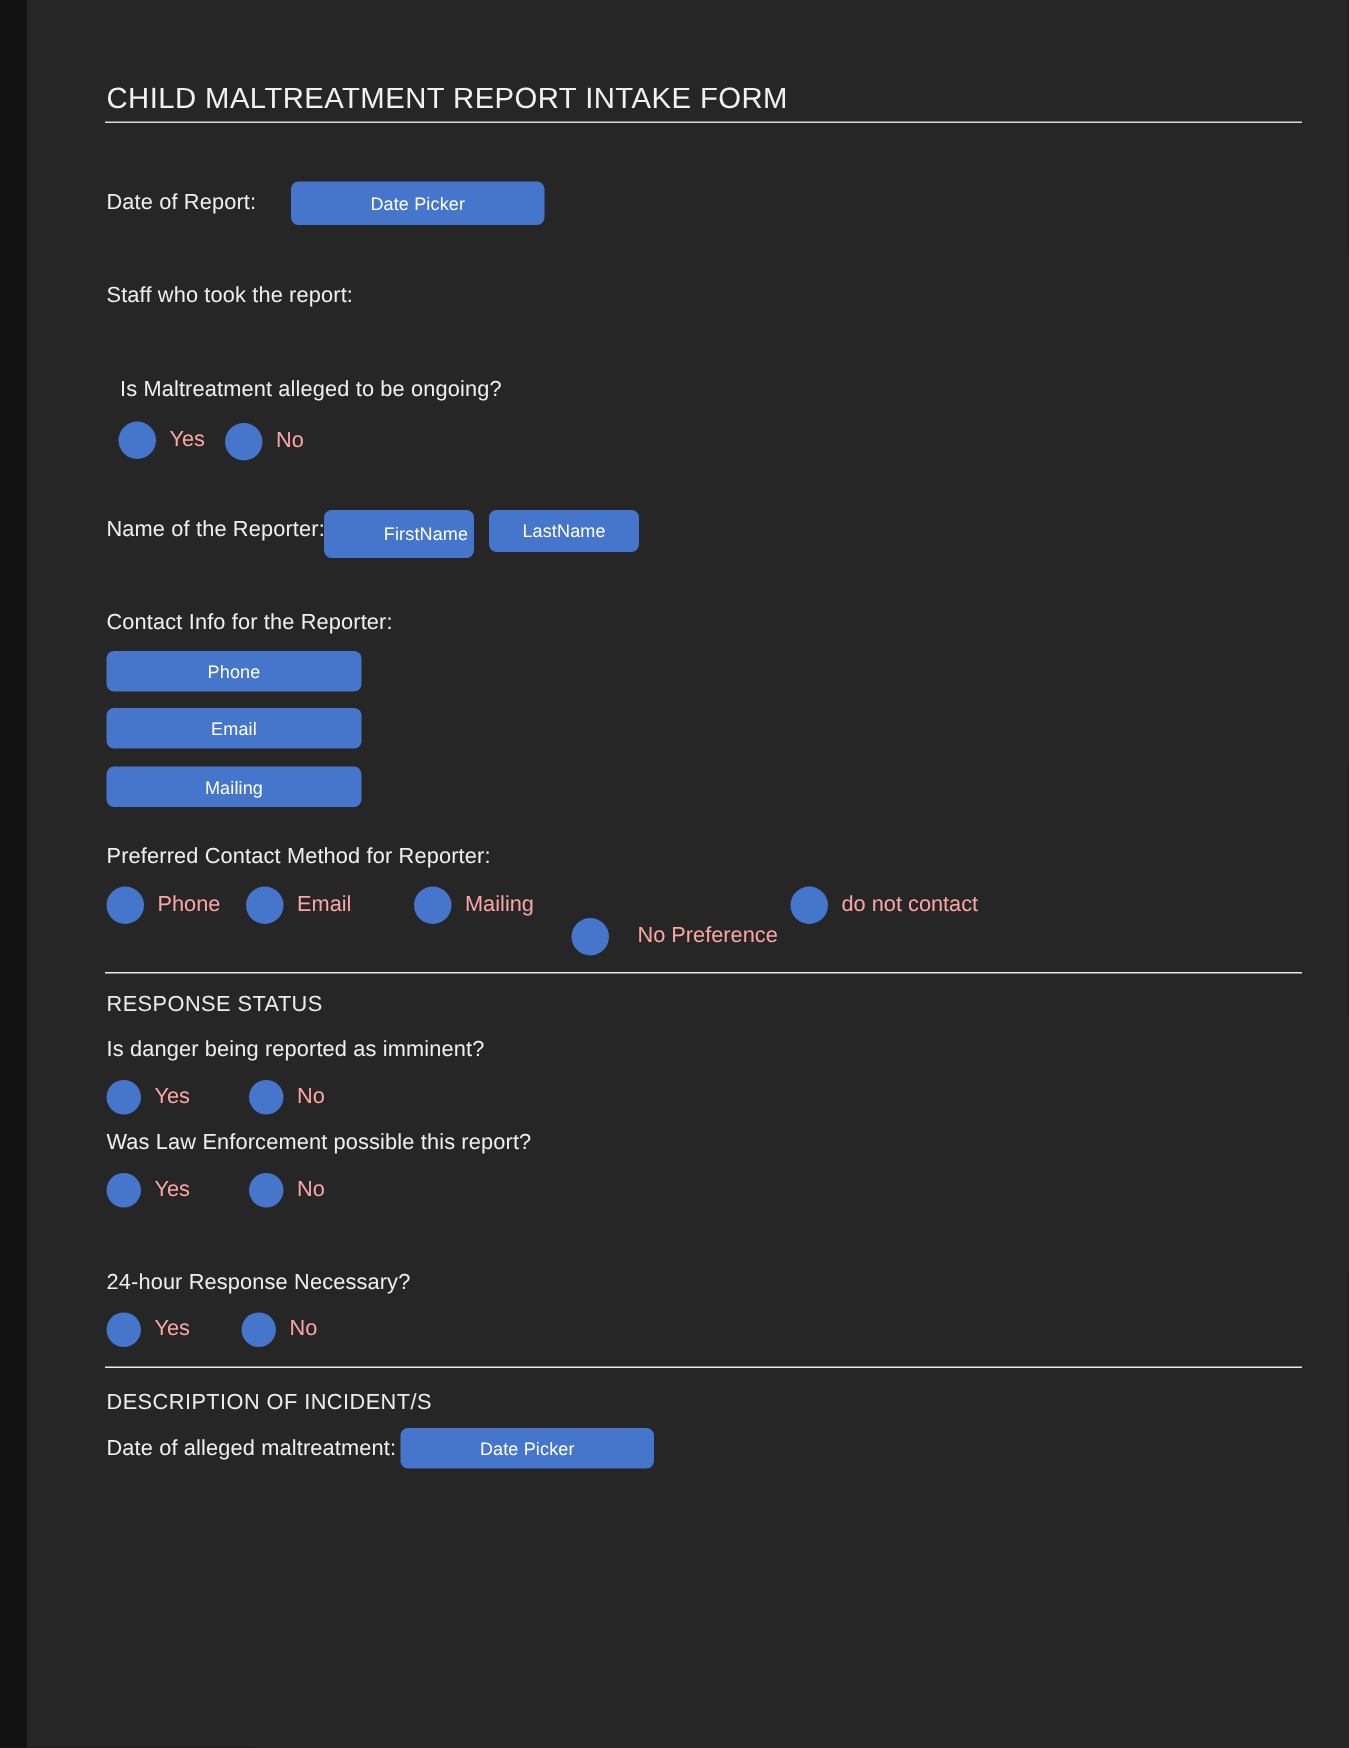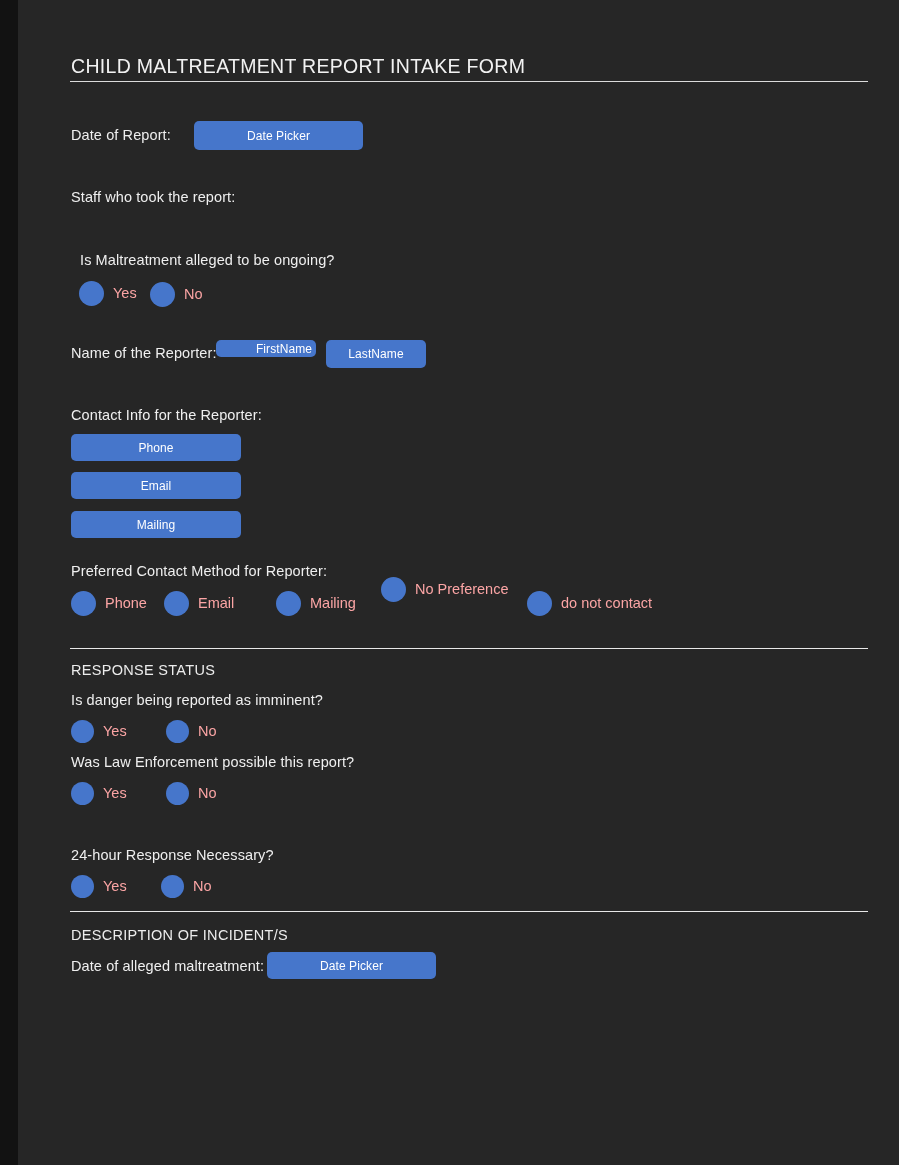--- a/index.html
+++ b/index.html
@@ -139,21 +139,21 @@
       <span class="radio-dot"></span>
       <span class="radio-text">Yes</span>
     </div>
     <div class="radio-opt" style="left:132px;top:282px;">
       <span class="radio-dot"></span>
       <span class="radio-text">No</span>
     </div>
   </div>
 
   <div class="label" style="position:absolute;left:53px;top:346px;">Name of the Reporter:</div>
-  <button class="btn" style="left:198px;top:340px;width:100px;height:17px;padding-left:36px;">FirstName</button>
+  <button class="btn" style="left:198px;top:340px;width:100px;height:32px;padding-left:36px;">FirstName</button>
   <button class="btn" style="left:308px;top:340px;width:100px;height:28px;">LastName</button>
 
   <div class="label" style="position:absolute;left:53px;top:408px;">Contact Info for the Reporter:</div>
   <button class="btn" style="left:53px;top:434px;width:170px;height:27px;">Phone</button>
   <button class="btn" style="left:53px;top:472px;width:170px;height:27px;">Email</button>
   <button class="btn" style="left:53px;top:511px;width:170px;height:27px;">Mailing</button>
 
   <div class="label" style="position:absolute;left:53px;top:564px;">Preferred Contact Method for Reporter:</div>
   <div class="radio-group">
     <div class="radio-opt" style="left:53px;top:591px;">
@@ -161,21 +161,21 @@
       <span class="radio-text">Phone</span>
     </div>
     <div class="radio-opt" style="left:146px;top:591px;">
       <span class="radio-dot"></span>
       <span class="radio-text">Email</span>
     </div>
     <div class="radio-opt" style="left:258px;top:591px;">
       <span class="radio-dot"></span>
       <span class="radio-text">Mailing</span>
     </div>
-    <div class="radio-opt" style="left:363px;top:577px;">
+    <div class="radio-opt" style="left:363px;top:612px;gap:10px;">
       <span class="radio-dot"></span>
       <span class="radio-text">No Preference</span>
     </div>
     <div class="radio-opt" style="left:509px;top:591px;">
       <span class="radio-dot"></span>
       <span class="radio-text">do not contact</span>
     </div>
   </div>
 
   <div class="divider" style="top:648px;"></div>

